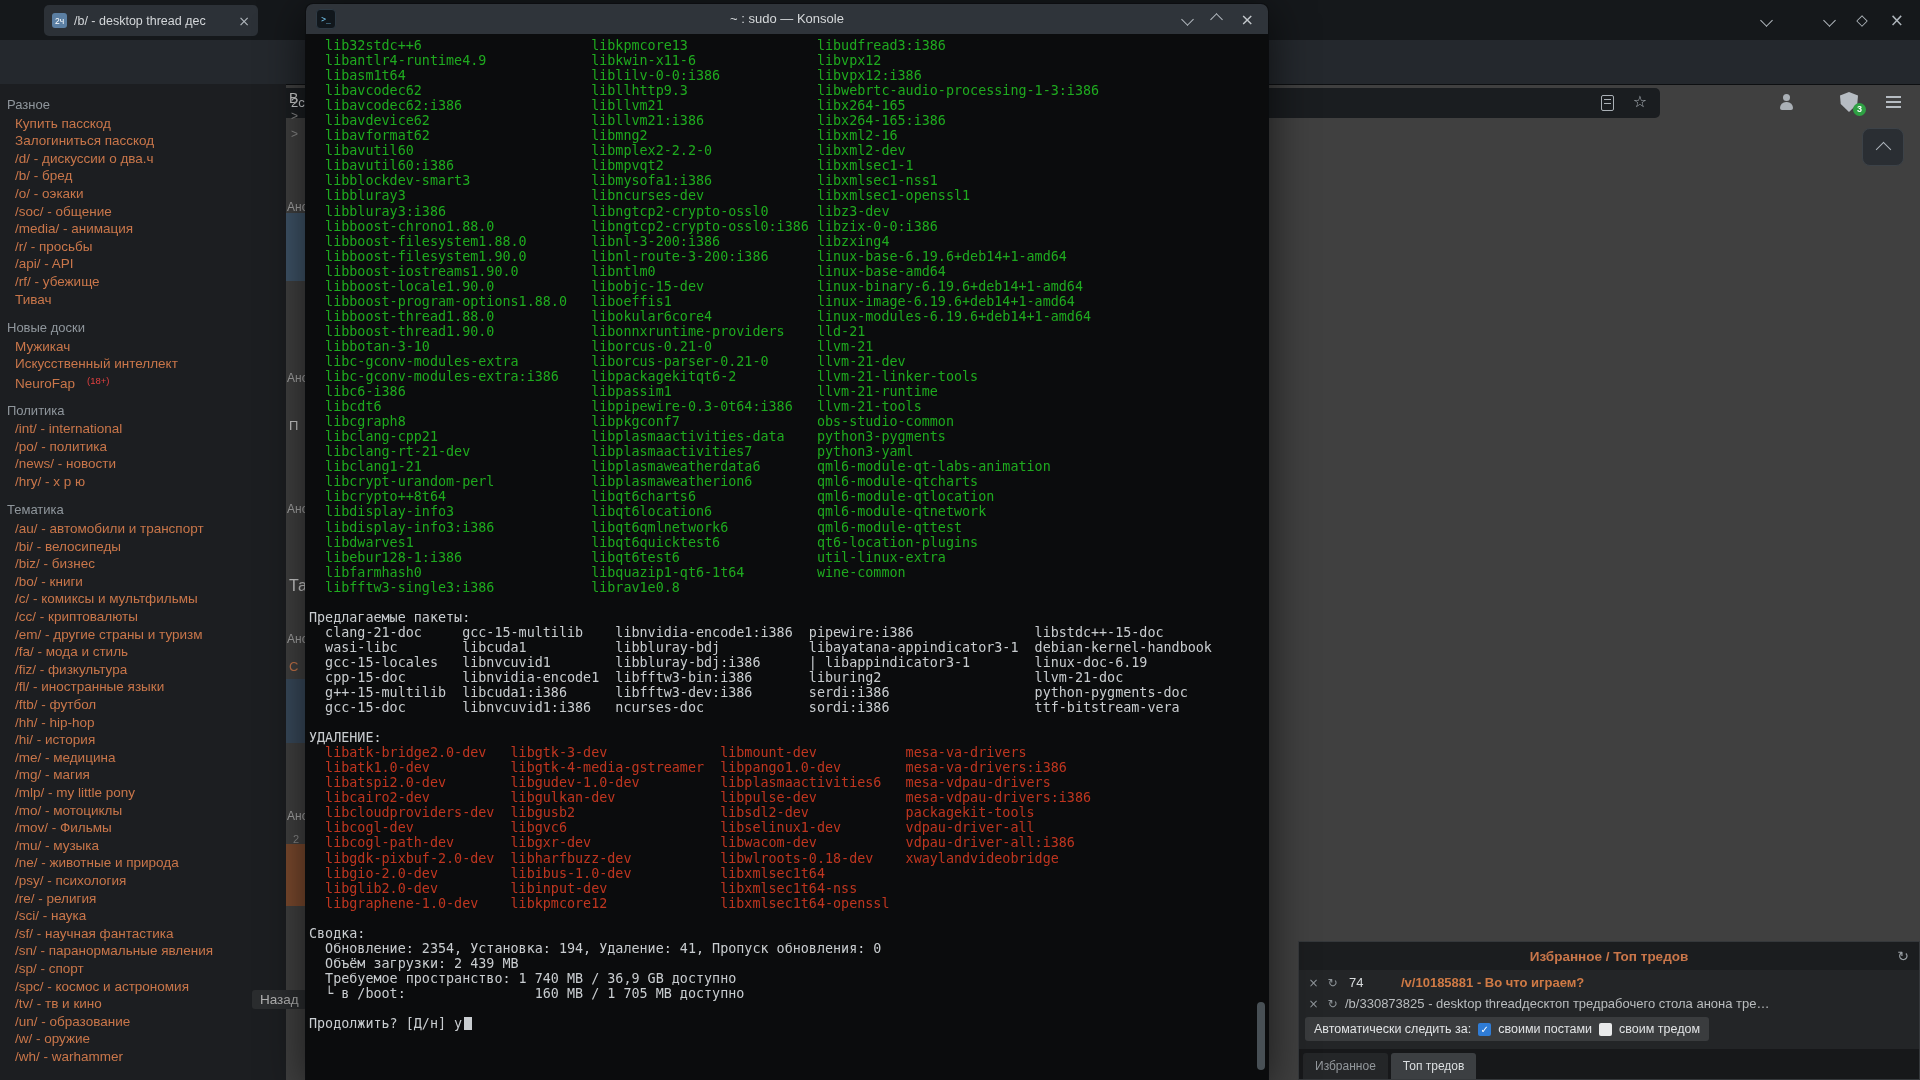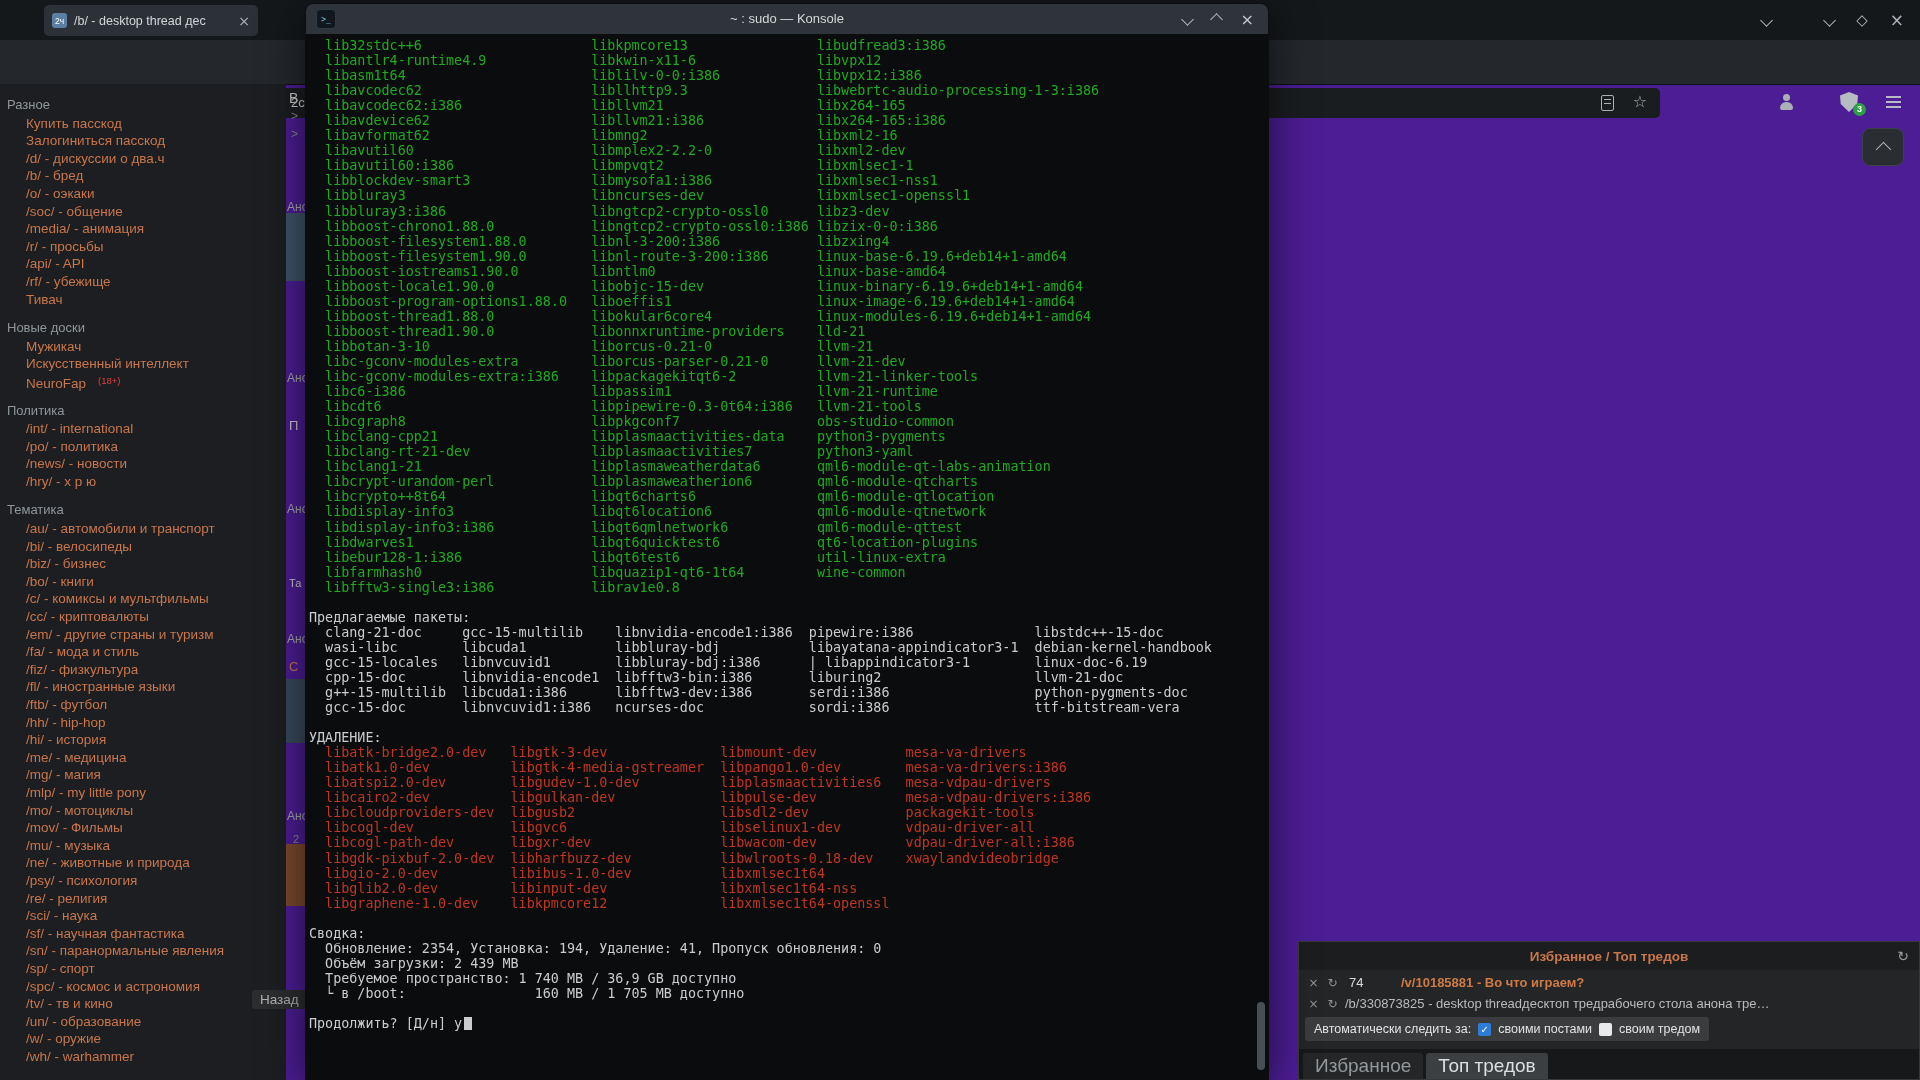--- a/index.html
+++ b/index.html
@@ -1,16 +1,16 @@
 <!DOCTYPE html>
 <html><head>
 <meta charset="utf-8">
 <style>
   html,body{margin:0;padding:0;background:#000;}
-  .screen{position:relative;width:1920px;height:1080px;overflow:hidden;background:#4c1d95;
+  .screen{position:relative;width:1920px;height:1080px;overflow:hidden;background:#404040;
           font-family:"Liberation Sans",sans-serif;}
   .ico{font-family:"DejaVu Sans",sans-serif;}
 
   
   .tabbar{position:absolute;left:0;top:0;width:1920px;height:40px;background:#15181b;}
   .tab{position:absolute;left:44px;top:5px;width:214px;height:31px;background:#2c3137;border-radius:5px;
        display:flex;align-items:center;padding:0 8px;gap:7px;box-sizing:border-box;}
   .favicon{width:15px;height:15px;border-radius:3px;background:#5b7fa3;color:#fff;font-size:8.5px;
            display:flex;align-items:center;justify-content:center;flex:none;}
   .tab-title{color:#d4d7da;font-size:12.5px;white-space:nowrap;overflow:hidden;flex:1;}
@@ -46,21 +46,21 @@
             clip-path:polygon(50% 0,100% 18%,96% 60%,50% 100%,4% 60%,0 18%);}
   .agbadge{position:absolute;left:1853px;top:63px;width:13px;height:13px;border-radius:7px;background:#2ea043;
            color:#fff;font-size:9px;line-height:13px;text-align:center;font-weight:bold;}
   .burger{position:absolute;left:1886px;top:56px;width:15px;height:12px;display:flex;flex-direction:column;justify-content:space-between;}
   .burger i{display:block;height:2px;background:#b6bcc2;}
 
   
   .sidebar{position:absolute;left:0;top:84px;width:286px;bottom:0;padding-top:4px;overflow:hidden;background:#1c1e21;}
   .sb-header{color:#8f969c;font-size:13px;padding-left:7px;height:17.6px;line-height:17.6px;margin-top:12px;white-space:nowrap;}
   .sb-header:first-child{margin-top:8px;}
-  .sb-item{height:17.6px;line-height:17.6px;padding-left:26px;white-space:nowrap;}
+  .sb-item{height:17.6px;line-height:17.6px;padding-left:15px;white-space:nowrap;}
   .sb-link{color:#c9764a;font-size:13.5px;}
   .sb-badge{color:#e04040;font-size:9.5px;vertical-align:4px;margin-left:12px;}
 
   
   .frag{position:absolute;white-space:nowrap;font-size:12.5px;}
   .thumb{position:absolute;}
   .back-btn{position:absolute;left:252px;top:990px;color:#b3b3b3;font-size:13.5px;background:#2b2d2f;
             padding:2px 8px;border-radius:3px;}
   .scrolltop{position:absolute;left:1862px;top:128px;width:42px;height:38px;background:#2a2e33;
              border:1px solid #3c4248;border-radius:8px;display:flex;align-items:center;justify-content:center;box-sizing:border-box;}
@@ -97,21 +97,21 @@
   .fav-link-accent{color:#cf7a45;font-weight:bold;margin-left:24px;}
   .fav-link-muted{color:#b9bcbe;}
   .fav-auto{margin:3px 6px 0 6px;background:#3a3c3e;border-radius:3px;height:24px;display:inline-flex;
             align-items:center;gap:7px;padding:0 9px;color:#e2e4e6;font-size:12.5px;}
   .cb{width:13px;height:13px;border-radius:2px;display:inline-flex;align-items:center;justify-content:center;
       font-size:10px;font-family:"DejaVu Sans",sans-serif;}
   .cb-on{background:#2f7cd6;color:#fff;}
   .cb-off{background:#e9eaeb;}
   .fav-tabs{position:absolute;left:0;right:0;bottom:0;height:30px;background:#17181a;display:flex;
             align-items:flex-end;padding-left:4px;gap:3px;}
-  .fav-tab{height:26px;line-height:26px;padding:0 12px;font-size:19px;border-radius:3px 3px 0 0;}
+  .fav-tab{height:26px;line-height:26px;padding:0 12px;font-size:12px;border-radius:3px 3px 0 0;}
   .fav-tab.inactive{background:#242628;color:#93989c;}
   .fav-tab.active{background:#3c3f42;color:#dcdfe1;text-align:right;}
 </style>
 </head>
 <body>
 
 <div class="screen">
 
   <div class="tabbar">
     <div class="tab">
@@ -208,21 +208,21 @@
       <div class="thumb" style="left: 286px; top: 213px; width: 20px; height: 68px; background: rgb(63, 84, 104);"></div>
       <div class="thumb" style="left: 286px; top: 679px; width: 20px; height: 64px; background: rgb(57, 74, 92);"></div>
       <div class="thumb" style="left: 286px; top: 844px; width: 20px; height: 62px; background: rgb(124, 74, 46);"></div>
       <span class="frag" style="left: 289px; top: 90px; color: rgb(207, 207, 207); font-size: 14px;">В</span>
       <span class="frag" style="left: 291px; top: 109px; color: rgb(138, 138, 138); font-size: 12px;">&gt;</span>
       <span class="frag" style="left: 291px; top: 127px; color: rgb(138, 138, 138); font-size: 12px;">&gt;</span>
       <span class="frag" style="left: 287px; top: 200px; color: rgb(168, 168, 168); font-size: 12px;">Ано</span>
       <span class="frag" style="left: 287px; top: 371px; color: rgb(168, 168, 168); font-size: 12px;">Ано</span>
       <span class="frag" style="left: 289px; top: 418px; color: rgb(207, 207, 207); font-size: 13px;">П</span>
       <span class="frag" style="left: 287px; top: 502px; color: rgb(168, 168, 168); font-size: 12px;">Ано</span>
-      <span class="frag" style="left: 289px; top: 577px; color: rgb(207, 207, 207); font-size: 11px;">Та</span>
+      <span class="frag" style="left: 289px; top: 577px; color: rgb(207, 207, 207); font-size: 16px;">Та</span>
       <span class="frag" style="left: 287px; top: 632px; color: rgb(168, 168, 168); font-size: 12px;">Ано</span>
       <span class="frag" style="left: 289px; top: 659px; color: rgb(201, 118, 74); font-size: 13px;">С</span>
       <span class="frag" style="left: 287px; top: 809px; color: rgb(168, 168, 168); font-size: 12px;">Ано</span>
       <span class="frag" style="left: 293px; top: 833px; color: rgb(138, 138, 138); font-size: 11px;">2</span>
     </div>
   <span class="back-btn">Назад</span>
   <div class="scrolltop">
     <span class="chev chev-up"></span>
   </div>
 

